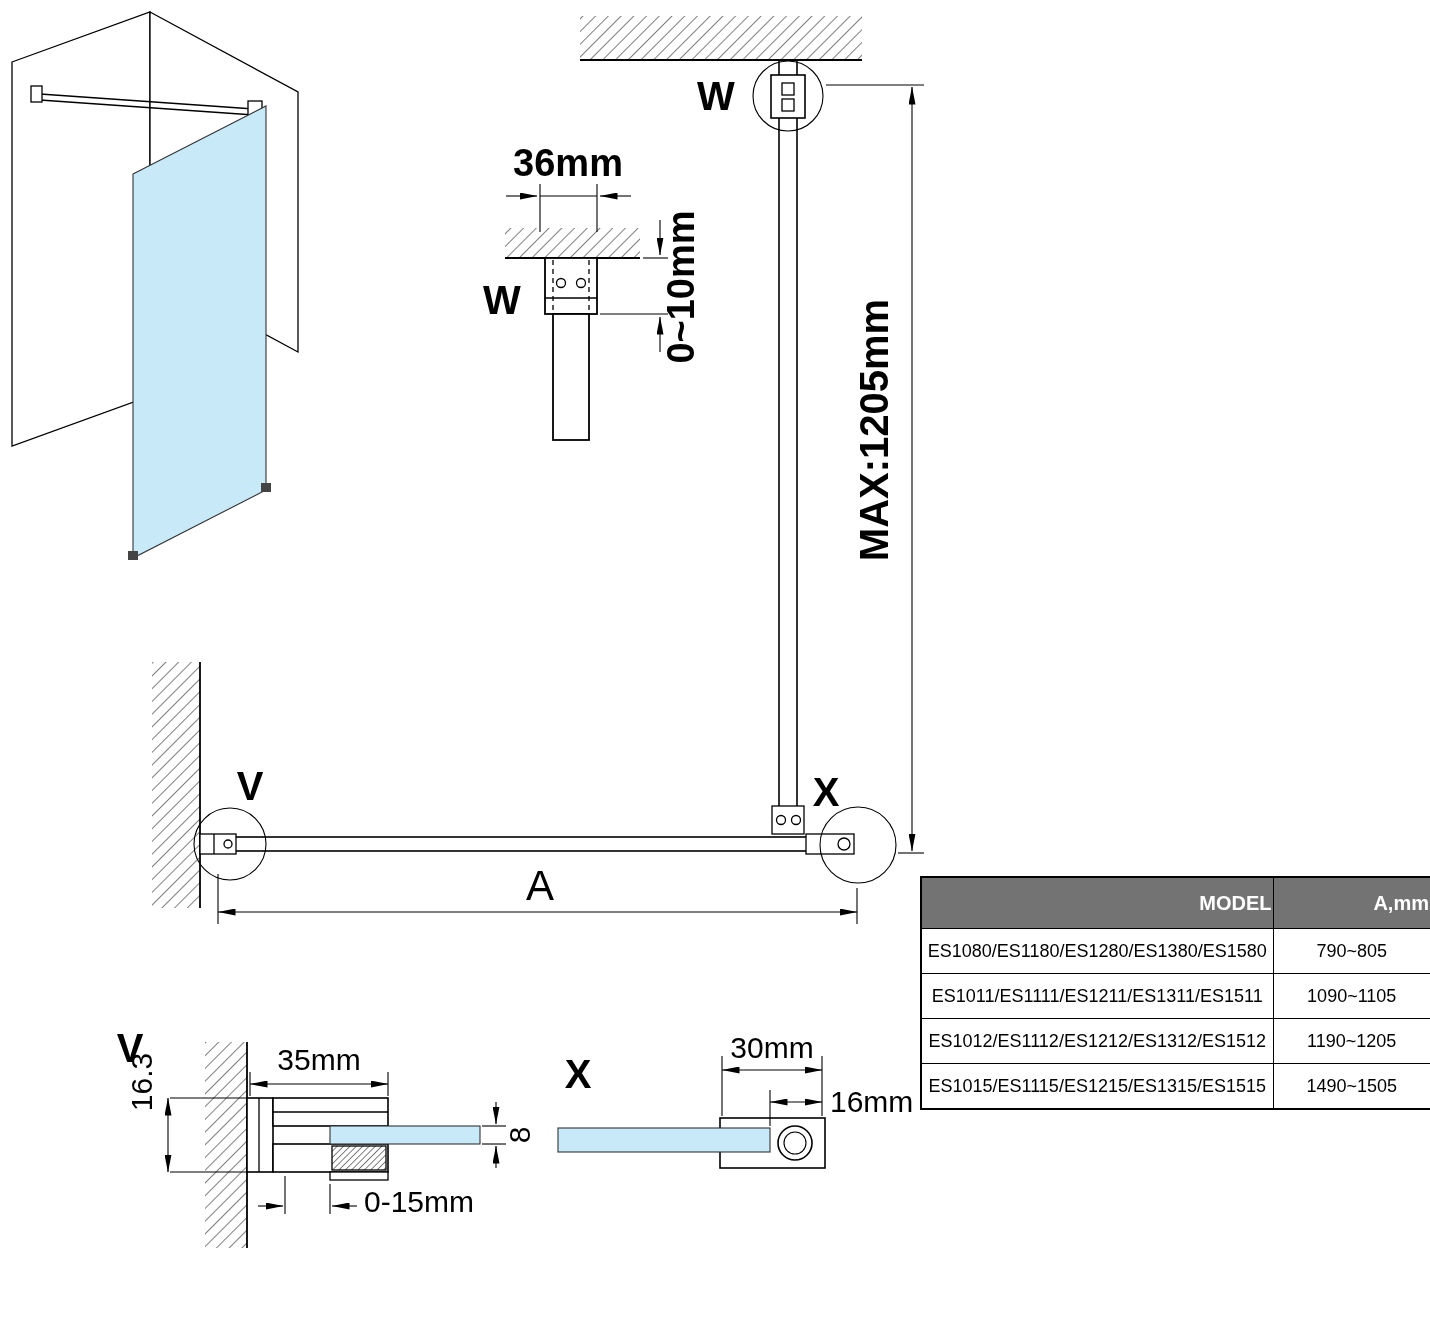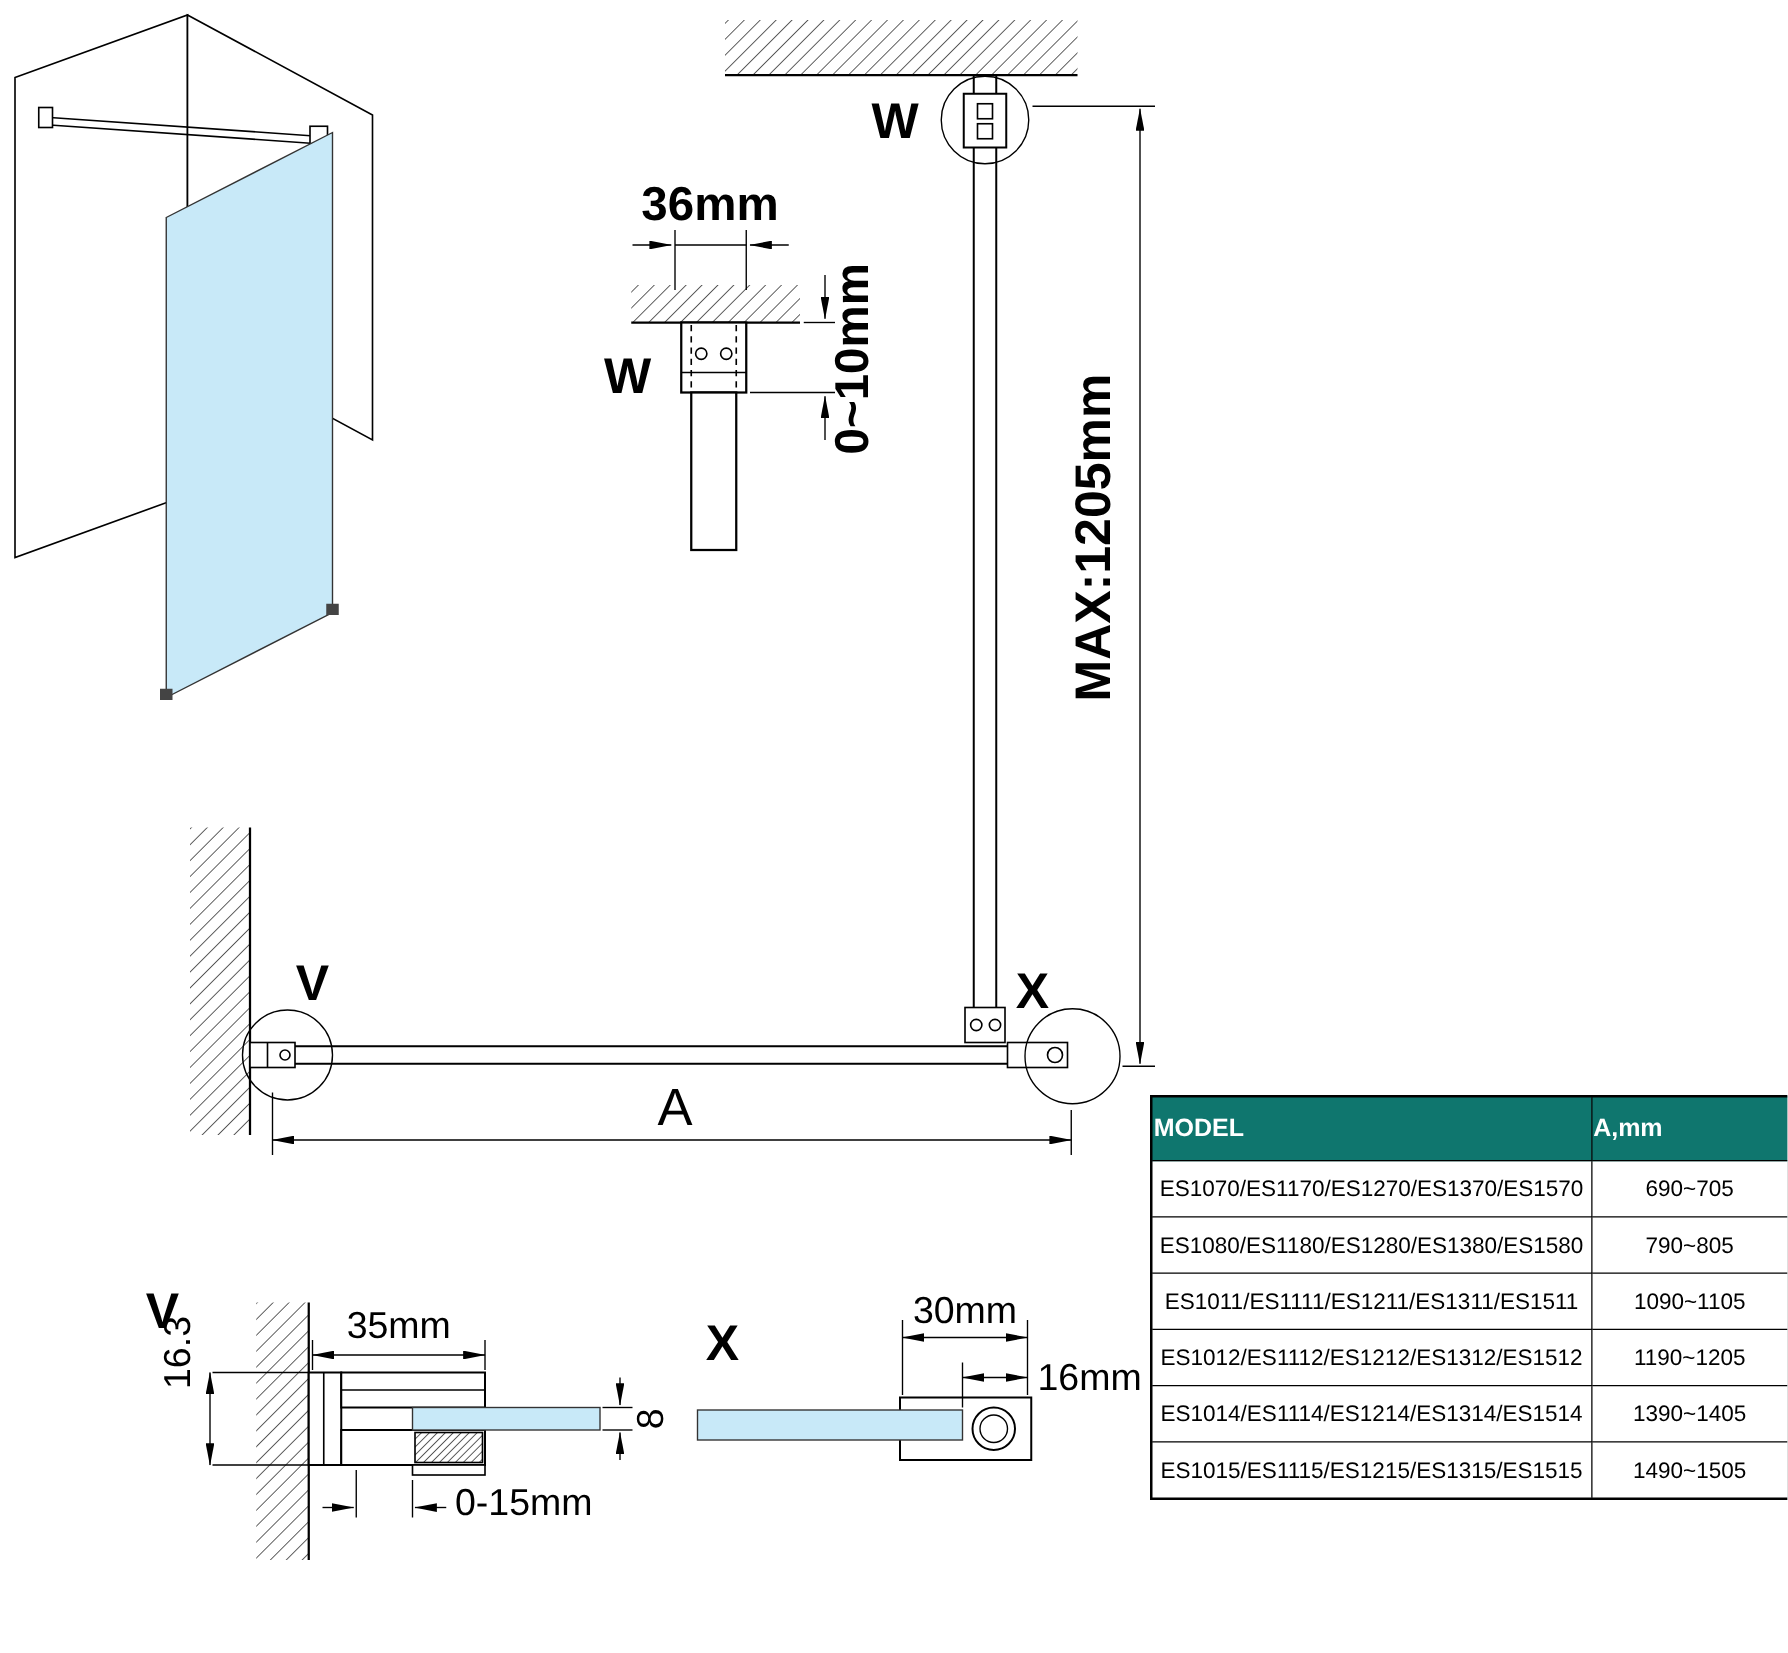--- a/index.html
+++ b/index.html
@@ -19,22 +19,22 @@
   text{stroke:none;fill:#000;}
   .t-dim {font:30px "Liberation Sans",sans-serif;}
   .t-dimb{font:bold 38px "Liberation Sans",sans-serif;}
   .t-max {font:bold 40px "Liberation Sans",sans-serif;}
   .t-lbl {font:bold 40px "Liberation Sans",sans-serif;}
   .t-A   {font:42px "Liberation Sans",sans-serif;}
   #arr path{fill:#000;stroke:none;}
   
   .spec-table{position:absolute;left:920px;top:876px;width:510px;border-collapse:collapse;
               table-layout:fixed;border:2px solid #000;background:#fff;}
-  .spec-table th{background:#0f766e;color:#fff;font:bold 20px "Liberation Sans",sans-serif;
-                 height:48px;border:1px solid #000;text-align:left;}
+  .spec-table th{background:#737373;color:#fff;font:bold 20px "Liberation Sans",sans-serif;
+                 height:48px;border:1px solid #000;text-align:right;}
   .spec-table td{border:1px solid #000;height:44px;text-align:center;padding:0 2px;
                  font:18px "Liberation Sans",sans-serif;color:#000;white-space:nowrap;}
 </style>
 </head>
 <body>
 
 <div id="page">
 
 <svg width="1430" height="1322" viewBox="0 0 1430 1322" aria-hidden="true">
   <defs>
@@ -186,39 +186,31 @@
         <col style="width:158px">
       </colgroup>
   <thead>
     <tr>
       <th>MODEL</th>
       <th>A,mm</th>
     </tr>
   </thead>
   <tbody>
     <tr>
-      <td>ES1070/ES1170/ES1270/ES1370/ES1570</td>
-      <td>690~705</td>
-    </tr>
-    <tr>
       <td>ES1080/ES1180/ES1280/ES1380/ES1580</td>
       <td>790~805</td>
     </tr>
     <tr>
       <td>ES1011/ES1111/ES1211/ES1311/ES1511</td>
       <td>1090~1105</td>
     </tr>
     <tr>
       <td>ES1012/ES1112/ES1212/ES1312/ES1512</td>
       <td>1190~1205</td>
     </tr>
     <tr>
-      <td>ES1014/ES1114/ES1214/ES1314/ES1514</td>
-      <td>1390~1405</td>
-    </tr>
-    <tr>
       <td>ES1015/ES1115/ES1215/ES1315/ES1515</td>
       <td>1490~1505</td>
     </tr>
   </tbody>
 </table>
 
 </div>
 
 </body></html>

